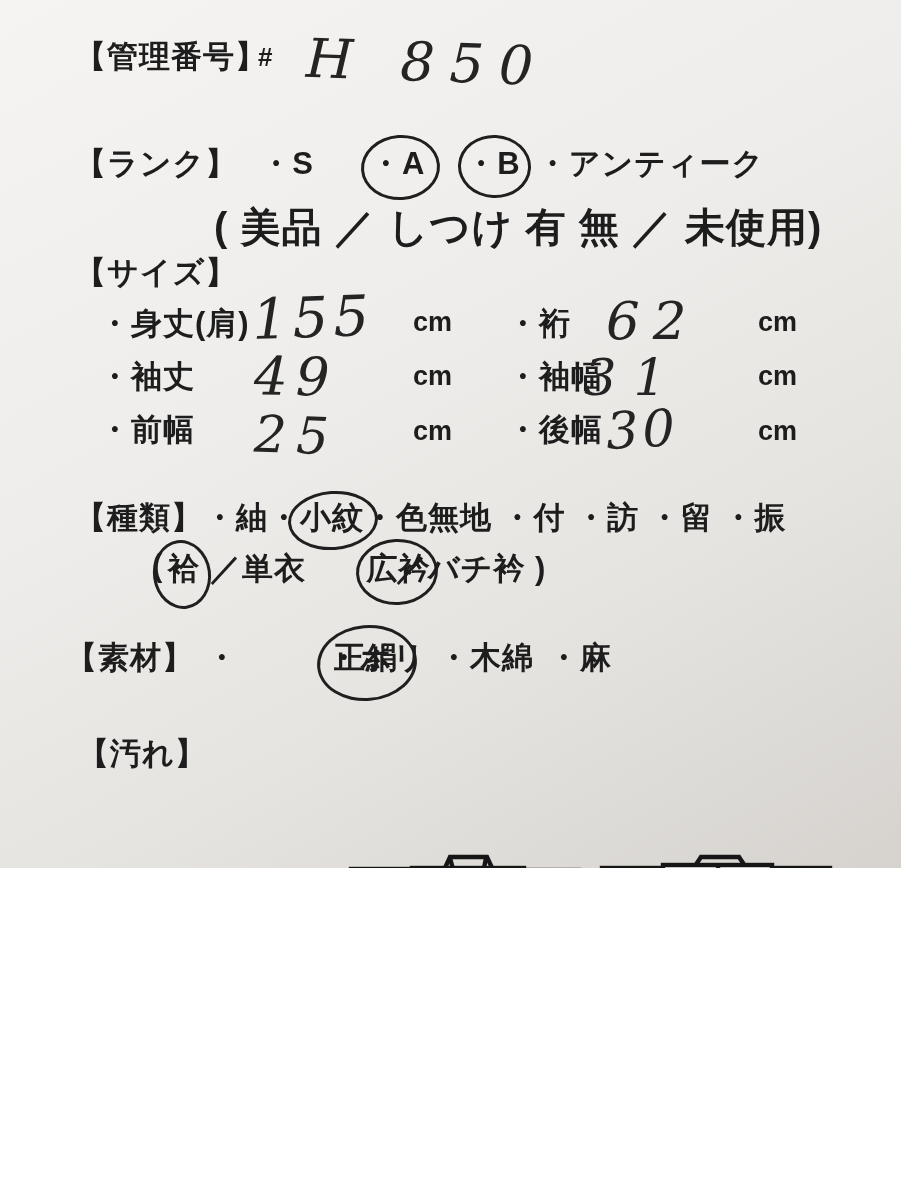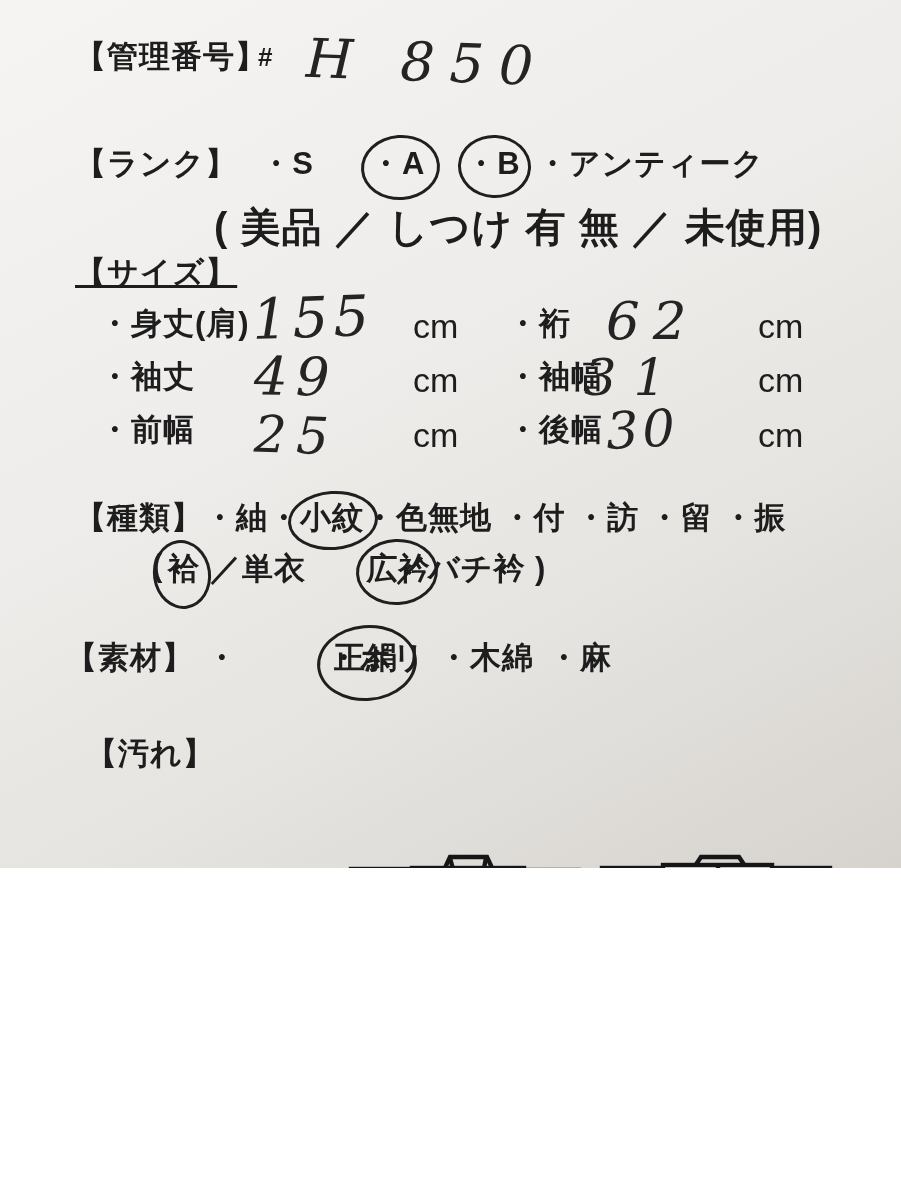--- a/index.html
+++ b/index.html
@@ -6,21 +6,21 @@
   .sheet{
     position:relative;
     width:901px;height:868px;
     background:linear-gradient(152deg,#f5f4f2 0%,#efedeb 40%,#e6e4e0 68%,#d6d3cf 100%);
     font-family:"Liberation Sans","DejaVu Sans",sans-serif;
     color:#1d1d1d;
     overflow:hidden;
   }
   .abs{position:absolute;white-space:nowrap;}
   .printed{font-weight:600;font-size:31px;letter-spacing:1px;}
-  .unit{font-weight:400;font-size:34px;letter-spacing:0;}
+  .unit{font-weight:700;font-size:27px;letter-spacing:0;}
   .hash{font-weight:600;font-size:26px;}
   .note{font-weight:600;font-size:40px;letter-spacing:1px;}
   .hw{
     font-family:"DejaVu Serif","Liberation Serif",serif;
     font-style:italic;font-weight:400;color:#242424;line-height:1;
   }
   
   .vh850{left:306px;top:36px;font-size:54px;letter-spacing:15px;transform:rotate(2deg);}
   .v155{left:252px;top:290px;font-size:56px;letter-spacing:5px;transform:rotate(-2deg);}
   .v62 {left:606px;top:294px;font-size:53px;letter-spacing:13px;}
@@ -65,21 +65,21 @@
   <div class="abs row-flex" style="left:75px;top:143px;">
     <span class="printed">【ランク】</span>
     <span class="printed" style="margin-left:23px;">・S</span>
     <span class="printed circled c-a" style="margin-left:56px;"><span>・A</span></span>
     <span class="printed circled c-b" style="margin-left:40px;"><span>・B</span></span>
     <span class="printed" style="margin-left:16px;">・アンティーク</span>
   </div>
   <span class="abs note" style="left:214px;top:200px;">( 美品 ／ しつけ 有 無 ／ 未使用)</span>
 
   
-  <span class="abs printed" style="left:75px;top:252px;text-decoration:underline;">【サイズ】</span>
+  <span class="abs printed" style="left:75px;top:252px;">【サイズ】</span>
 
   <span class="abs printed c-l1 r1">・身丈(肩)</span>
   <span class="abs hw v155">155</span>
   <span class="abs unit c-u1 r1u">cm</span>
   <span class="abs printed c-l2 r1">・裄</span>
   <span class="abs hw v62">62</span>
   <span class="abs unit c-u2 r1u">cm</span>
 
   <span class="abs printed c-l1 r2">・袖丈</span>
   <span class="abs hw v49">49</span>
@@ -110,21 +110,21 @@
 
   
   <span class="abs printed" style="left:66px;top:637px;text-align:center;">【素材】</span>
   <span class="abs printed" style="left:206px;top:637px;">・</span>
   <span class="abs printed circled c-shoken" style="left:229px;top:637px;text-align:center;"><span>正絹</span></span>
   <span class="abs printed" style="left:328px;top:637px;">・ポリ</span>
   <span class="abs printed" style="left:438px;top:637px;text-align:right;">・木綿</span>
   <span class="abs printed" style="left:548px;top:637px;">・麻</span>
 
   
-  <span class="abs printed" style="left:78px;top:733px;margin-left:8px;">【汚れ】</span>
+  <span class="abs printed" style="left:78px;top:733px;">【汚れ】</span>
 
   
   <svg style="left:320px;top:840px;" width="280" height="340" viewBox="0 0 280 340">
     <rect class="k-shape" x="31" y="29" width="61" height="97"></rect>
     <rect class="k-shape" x="204" y="30" width="55" height="94"></rect>
     <rect class="k-shape" x="92" y="28" width="112" height="285"></rect>
     <path class="k-line" d="M124,30 L130,17 L167,17 L173,30"></path>
     <path class="k-line" d="M130,18 L151,95"></path>
     <path class="k-line" d="M123,30 L143,99"></path>
     <path class="k-line" d="M173,30 L161,76 L114,202"></path>

